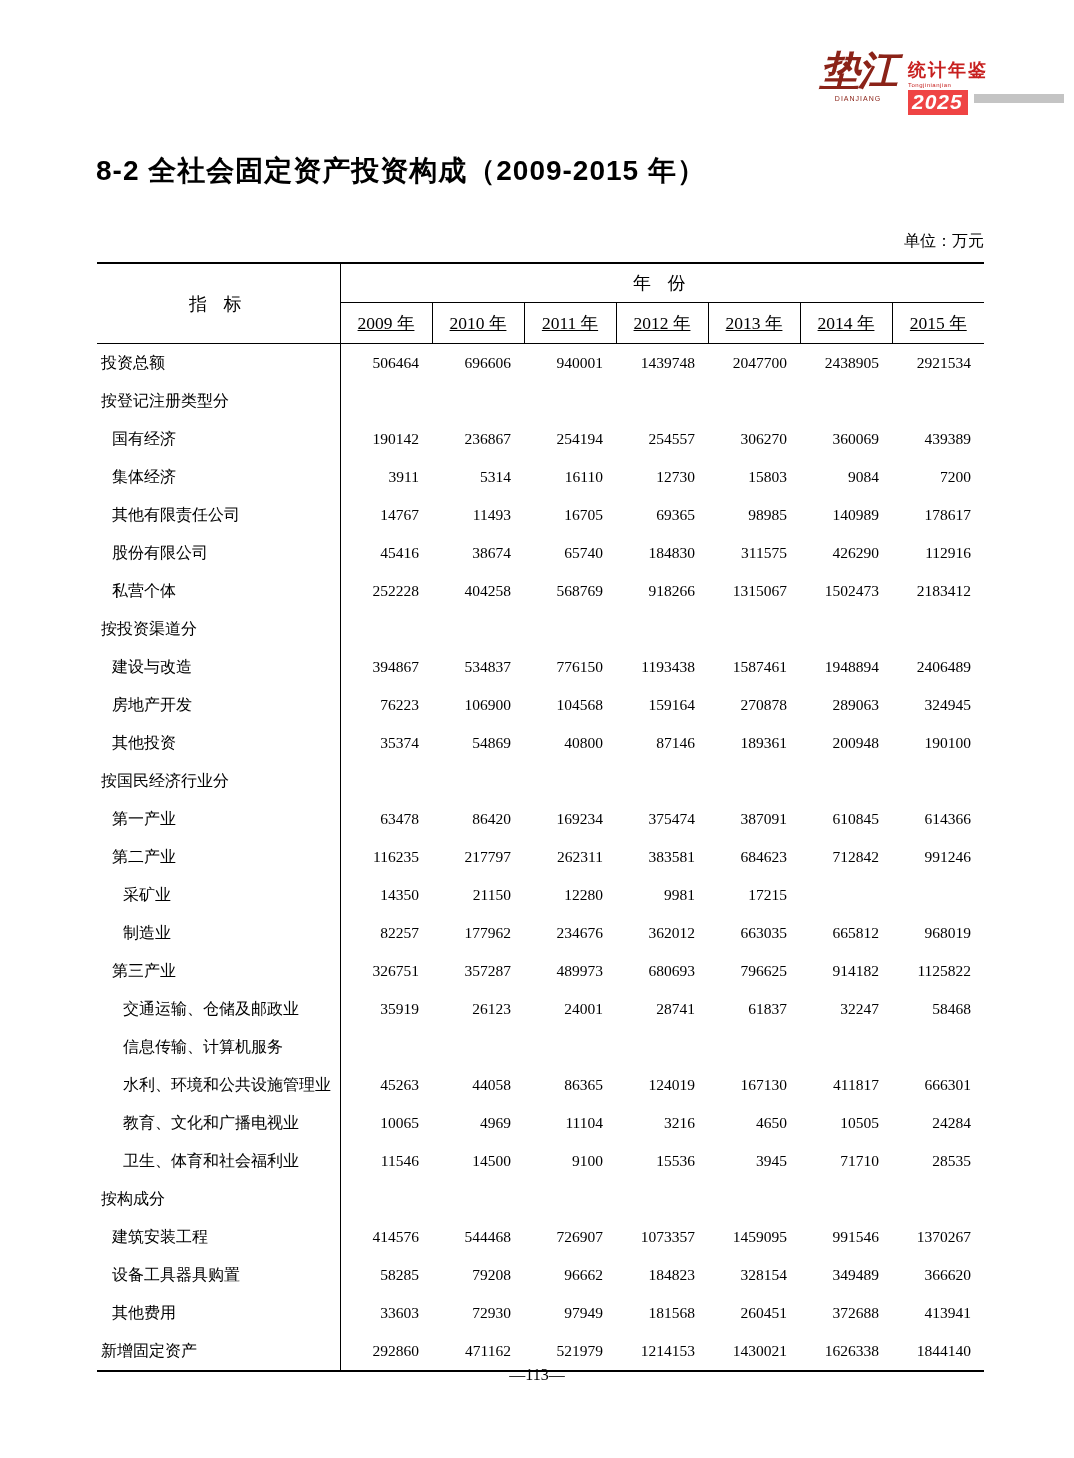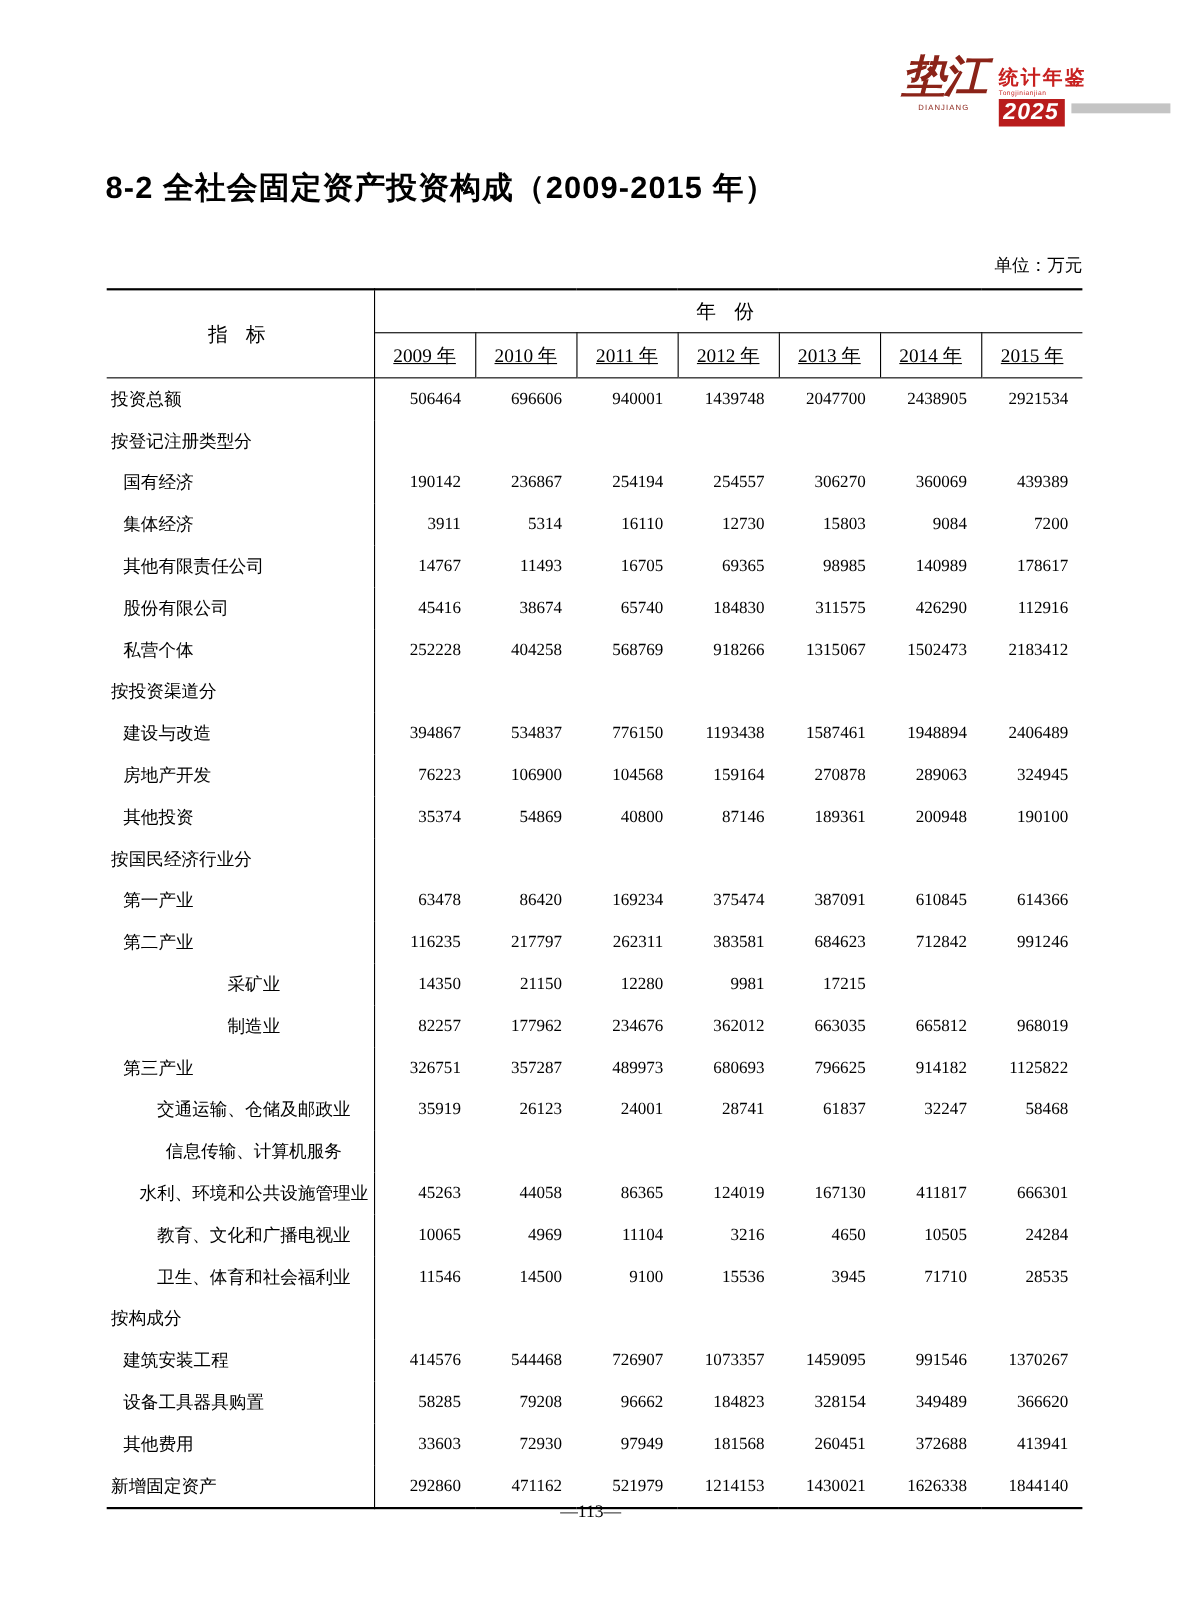--- a/index.html
+++ b/index.html
@@ -35,21 +35,21 @@
     font-size:18px; font-weight:bold; color:#c7201f; letter-spacing:2px;
     font-family:"Liberation Sans",sans-serif; white-space:nowrap;
   }
   .logo-yearbook-pinyin {
     font-size:6px; color:#c7201f; letter-spacing:.5px;
     font-family:"Liberation Sans",sans-serif;
   }
   .logo-year {
     margin-top:2px;
     display:inline-block;
-    background:#b91c1c; color:#fff;
+    background:#ef4444; color:#fff;
     font-family:"Liberation Sans",sans-serif;
     font-weight:bold; font-style:italic;
     font-size:21px; line-height:24px;
     padding:0 5px 1px 4px;
     letter-spacing:1px;
   }
   .logo-bar {
     position:absolute; left:162px; top:40px; width:90px; height:9px;
     background:#c4c4c4;
   }
@@ -106,21 +106,21 @@
   tbody td { height:36px; vertical-align:middle; }
   td.label {
     border-right:1px solid #000;
     font-size:16px;
     text-align:left;
     white-space:nowrap;
     overflow:hidden;
   }
   td.label.indent-0 { padding-left:4px; }
   td.label.indent-1 { padding-left:15px; }
-  td.label.indent-2 { padding-left:26px;text-align:center; }
+  td.label.indent-2 { padding-left:26px; }
   td.num {
     text-align:right;
     padding-right:13px;
     font-size:15.5px;
     white-space:nowrap;
   }
 
   
   .footer {
     position:absolute; left:0; top:1366px; width:100%;

